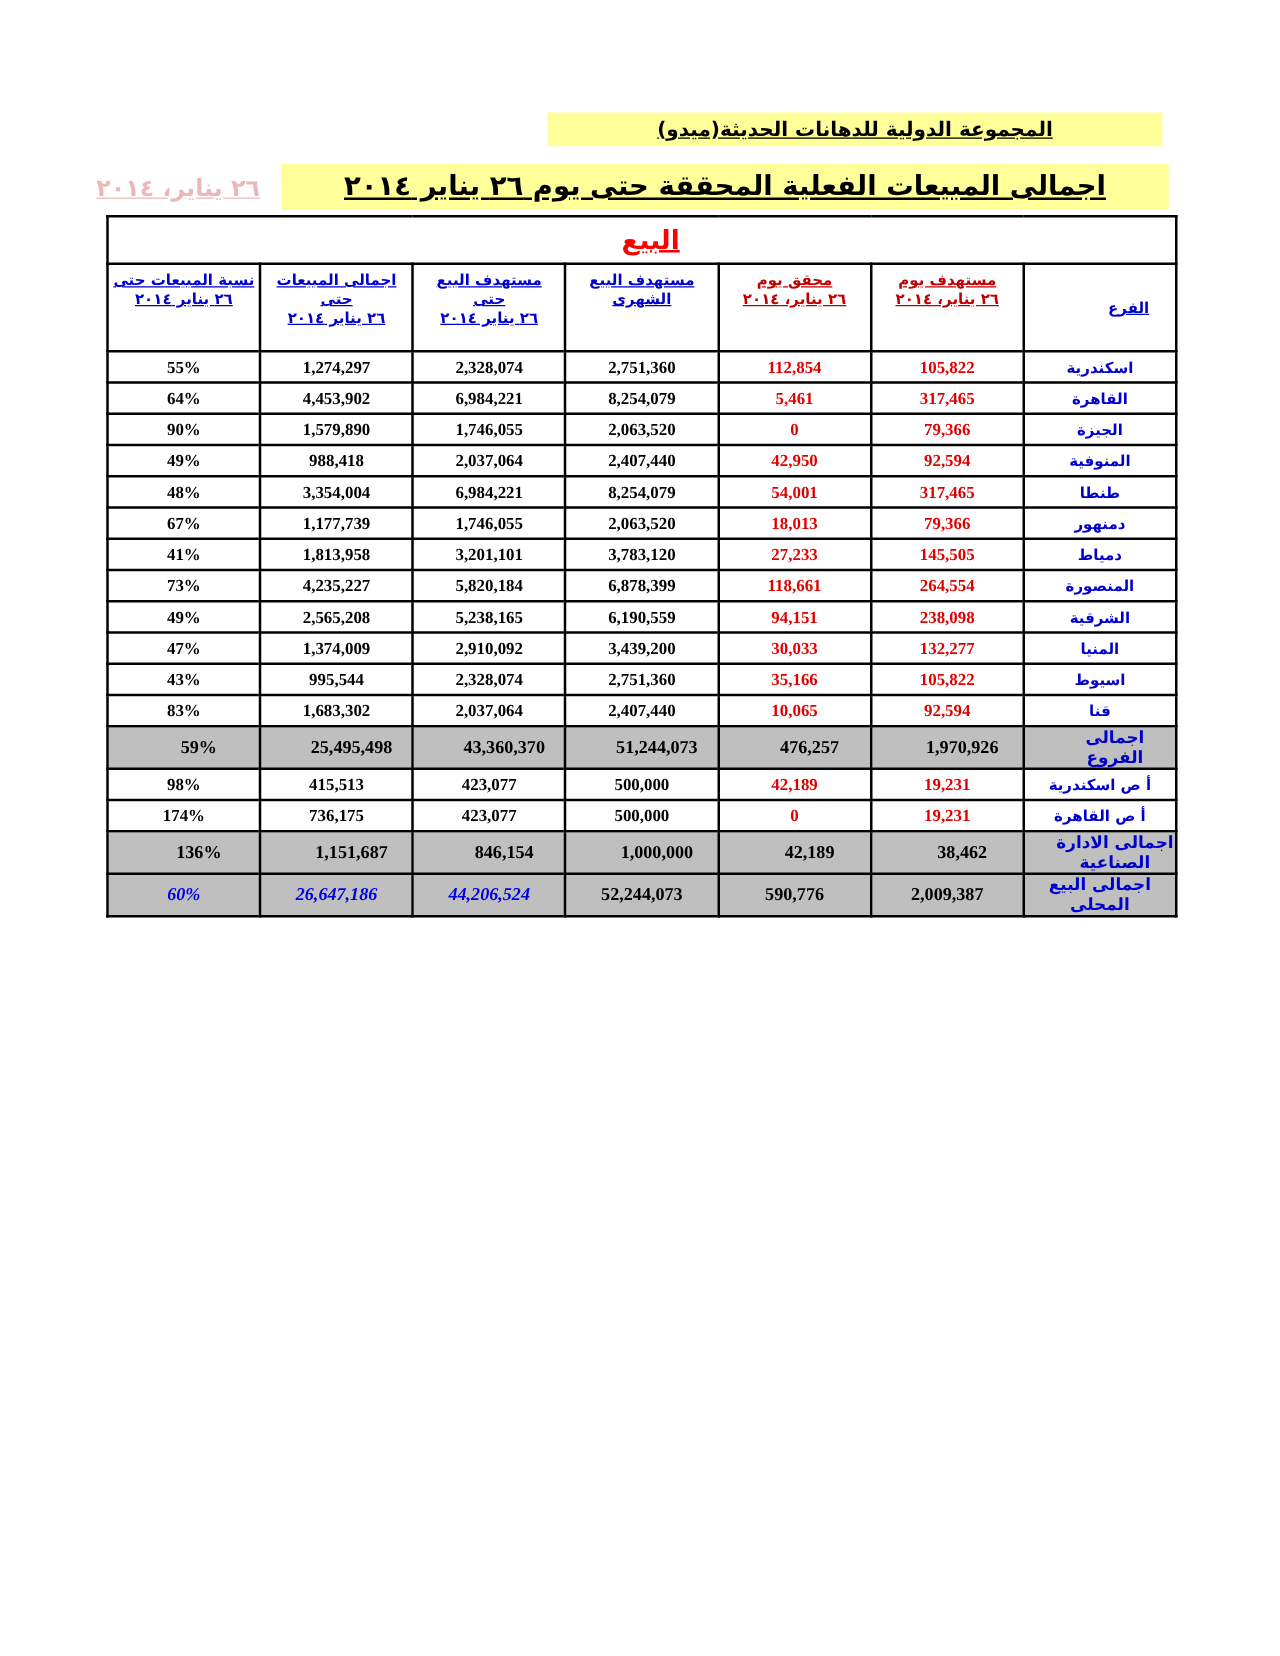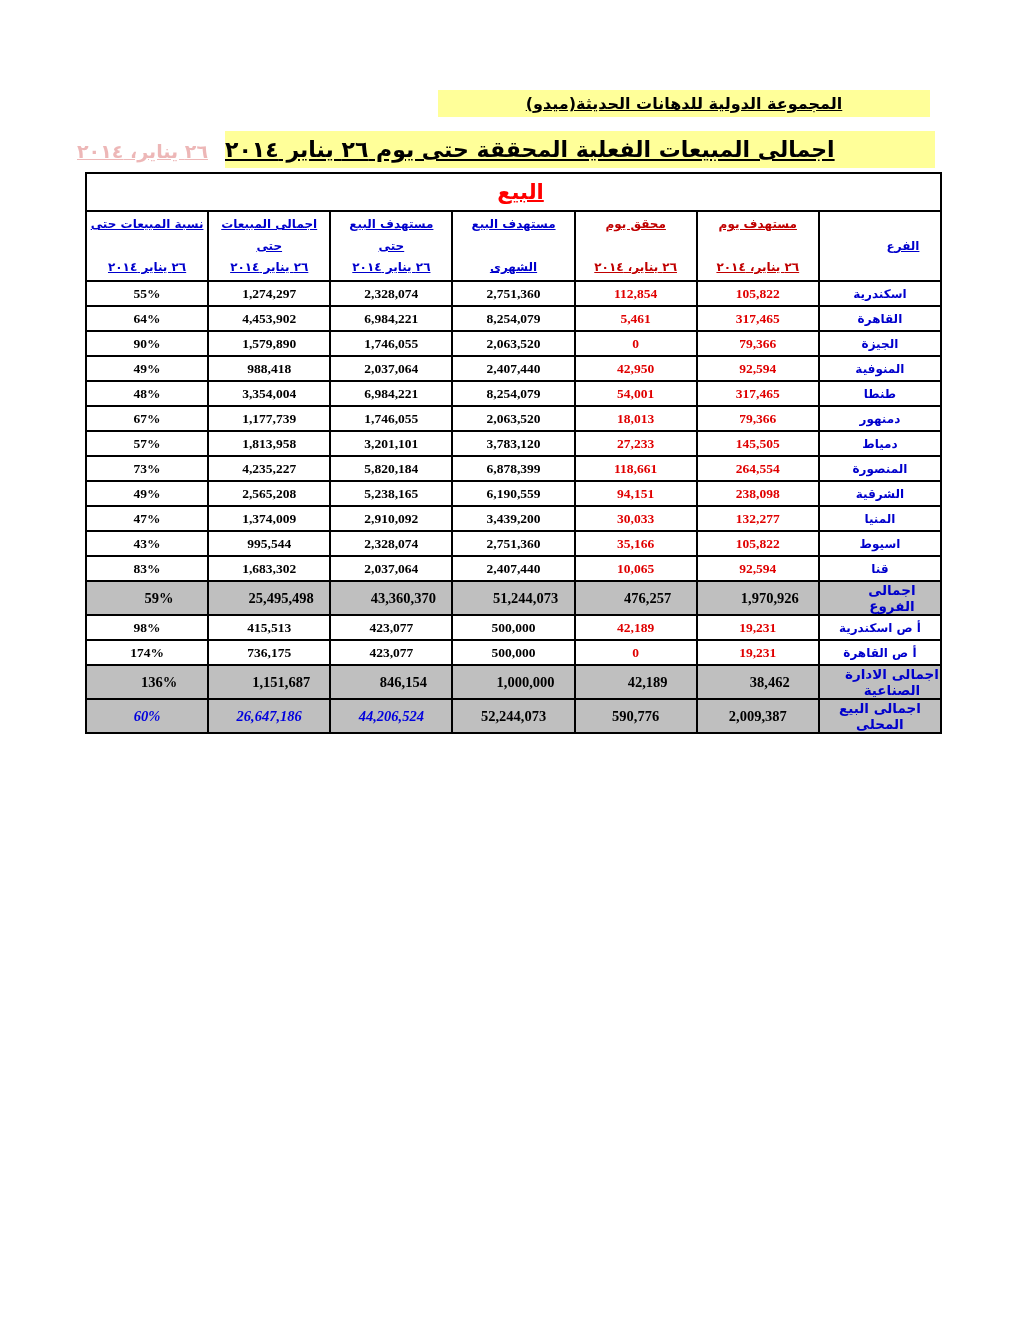--- a/index.html
+++ b/index.html
@@ -14,21 +14,21 @@
   .banner1 span{text-decoration:underline;}
 
   .faded-date{
     position:absolute;left:60px;top:140px;width:165px;
     font-size:19px;font-weight:bold;color:#c00000;opacity:.28;
     text-decoration:underline;direction:rtl;text-align:center;white-space:nowrap;
   }
 
   .banner2{
     position:absolute;left:225px;top:131px;width:710px;height:37px;
-    background:#ffff99;display:flex;align-items:center;justify-content:flex-end;
+    background:#ffff99;display:flex;align-items:center;justify-content:center;
     font-size:22px;font-weight:bold;color:#000;direction:rtl;
   }
   .banner2 span{text-decoration:underline;}
 
   .tablewrap{position:absolute;left:85px;top:172px;width:857px;}
   table{border-collapse:collapse;width:857px;direction:rtl;table-layout:fixed;}
   td,th{border:2px solid #000;padding:0;overflow:hidden;}
 
   
   .cw0{width:153px}.cw1{width:114px}.cw2{width:113px}.cw3{width:103px}
@@ -36,21 +36,21 @@
 
   tr.title-row td{
     height:36px;text-align:center;vertical-align:middle;
   }
   tr.title-row .t{
     color:#ff0000;font-size:21px;font-weight:bold;
     text-decoration:underline;text-decoration-thickness:2px;margin-left:14px;
   }
 
   tr.header-row th{height:68px;vertical-align:middle;background:#fff;}
-  .hcell{display:flex;flex-direction:column;justify-content:space-between;height:58px;padding:3px 2px;}
+  .hcell{display:flex;flex-direction:column;height:58px;padding:3px 2px;}
   .hcell.single{justify-content:center;padding-left:48px;}
   .hcell span{display:block;font-size:12px;font-weight:bold;text-decoration:underline;text-align:center;line-height:1.25;}
   .hc-blue span{color:#0000cc;}
   .hc-red span{color:#c00000;}
 
   tbody td{
     height:23px;text-align:center;vertical-align:middle;
     font-family:"Liberation Serif","DejaVu Serif",serif;
     font-weight:bold;font-size:13.5px;color:#000;background:#fff;
   }
@@ -190,21 +190,21 @@
             <td class="cw5 col-sales_to_date">1,177,739</td>
             <td class="cw6 col-pct">67%</td>
           </tr>
           <tr class="normal">
             <td class="cw0 col-branch">دمياط</td>
             <td class="cw1 col-target_day">145,505</td>
             <td class="cw2 col-achieved_day">27,233</td>
             <td class="cw3 col-monthly_target">3,783,120</td>
             <td class="cw4 col-target_to_date">3,201,101</td>
             <td class="cw5 col-sales_to_date">1,813,958</td>
-            <td class="cw6 col-pct">57%</td>
+            <td class="cw6 col-pct">41%</td>
           </tr>
           <tr class="normal">
             <td class="cw0 col-branch">المنصورة</td>
             <td class="cw1 col-target_day">264,554</td>
             <td class="cw2 col-achieved_day">118,661</td>
             <td class="cw3 col-monthly_target">6,878,399</td>
             <td class="cw4 col-target_to_date">5,820,184</td>
             <td class="cw5 col-sales_to_date">4,235,227</td>
             <td class="cw6 col-pct">73%</td>
           </tr>

